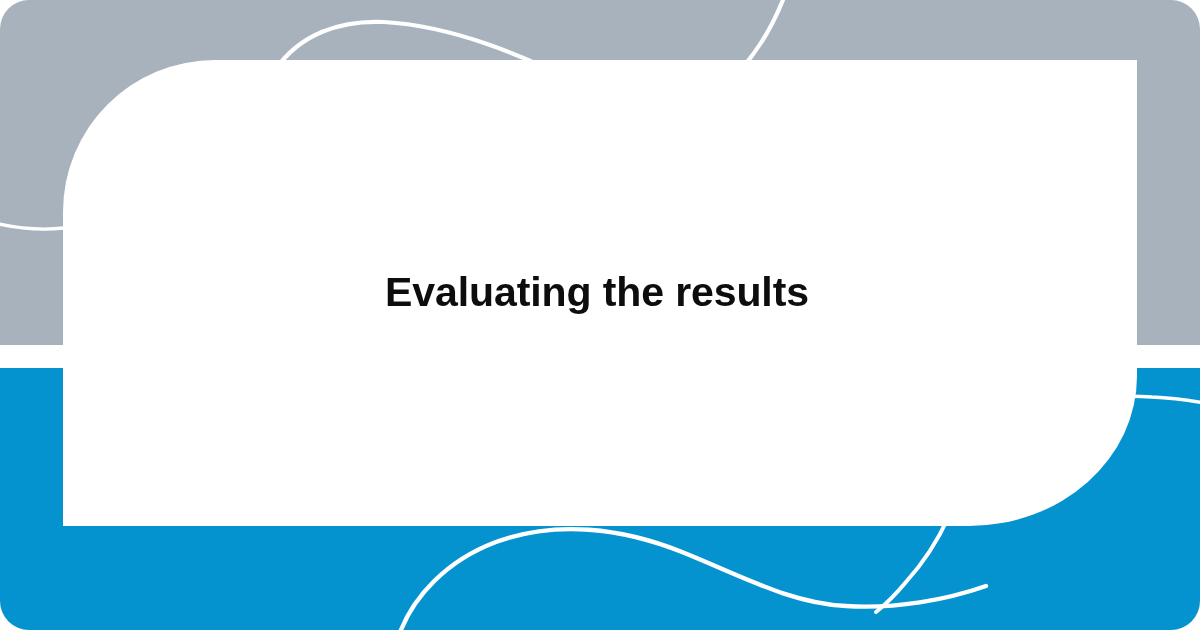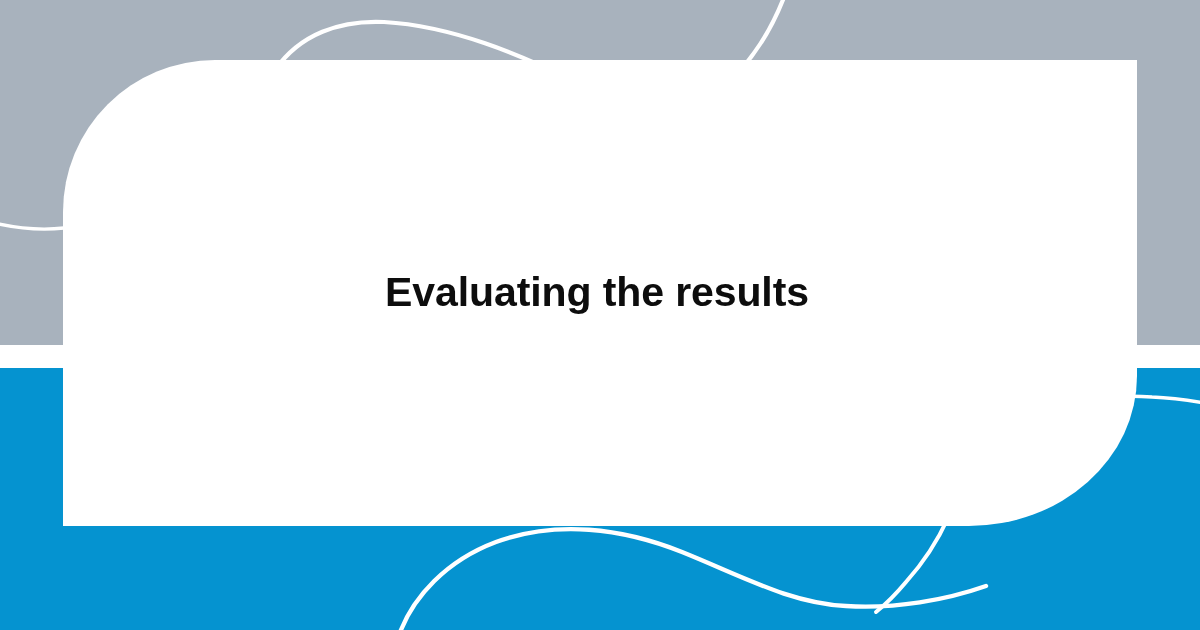--- a/index.html
+++ b/index.html
@@ -12,20 +12,21 @@
     background: #ffffff;
     font-family: "Liberation Sans", sans-serif;
   }
 
   #slide-root {
     position: relative;
     width: 1200px;
     height: 630px;
     overflow: hidden;
     background: #ffffff;
+    border-radius: 29px;
   }
 
   
   .band {
     position: absolute;
     left: 0;
     width: 1200px;
   }
   .band-gray {
     top: 0;

